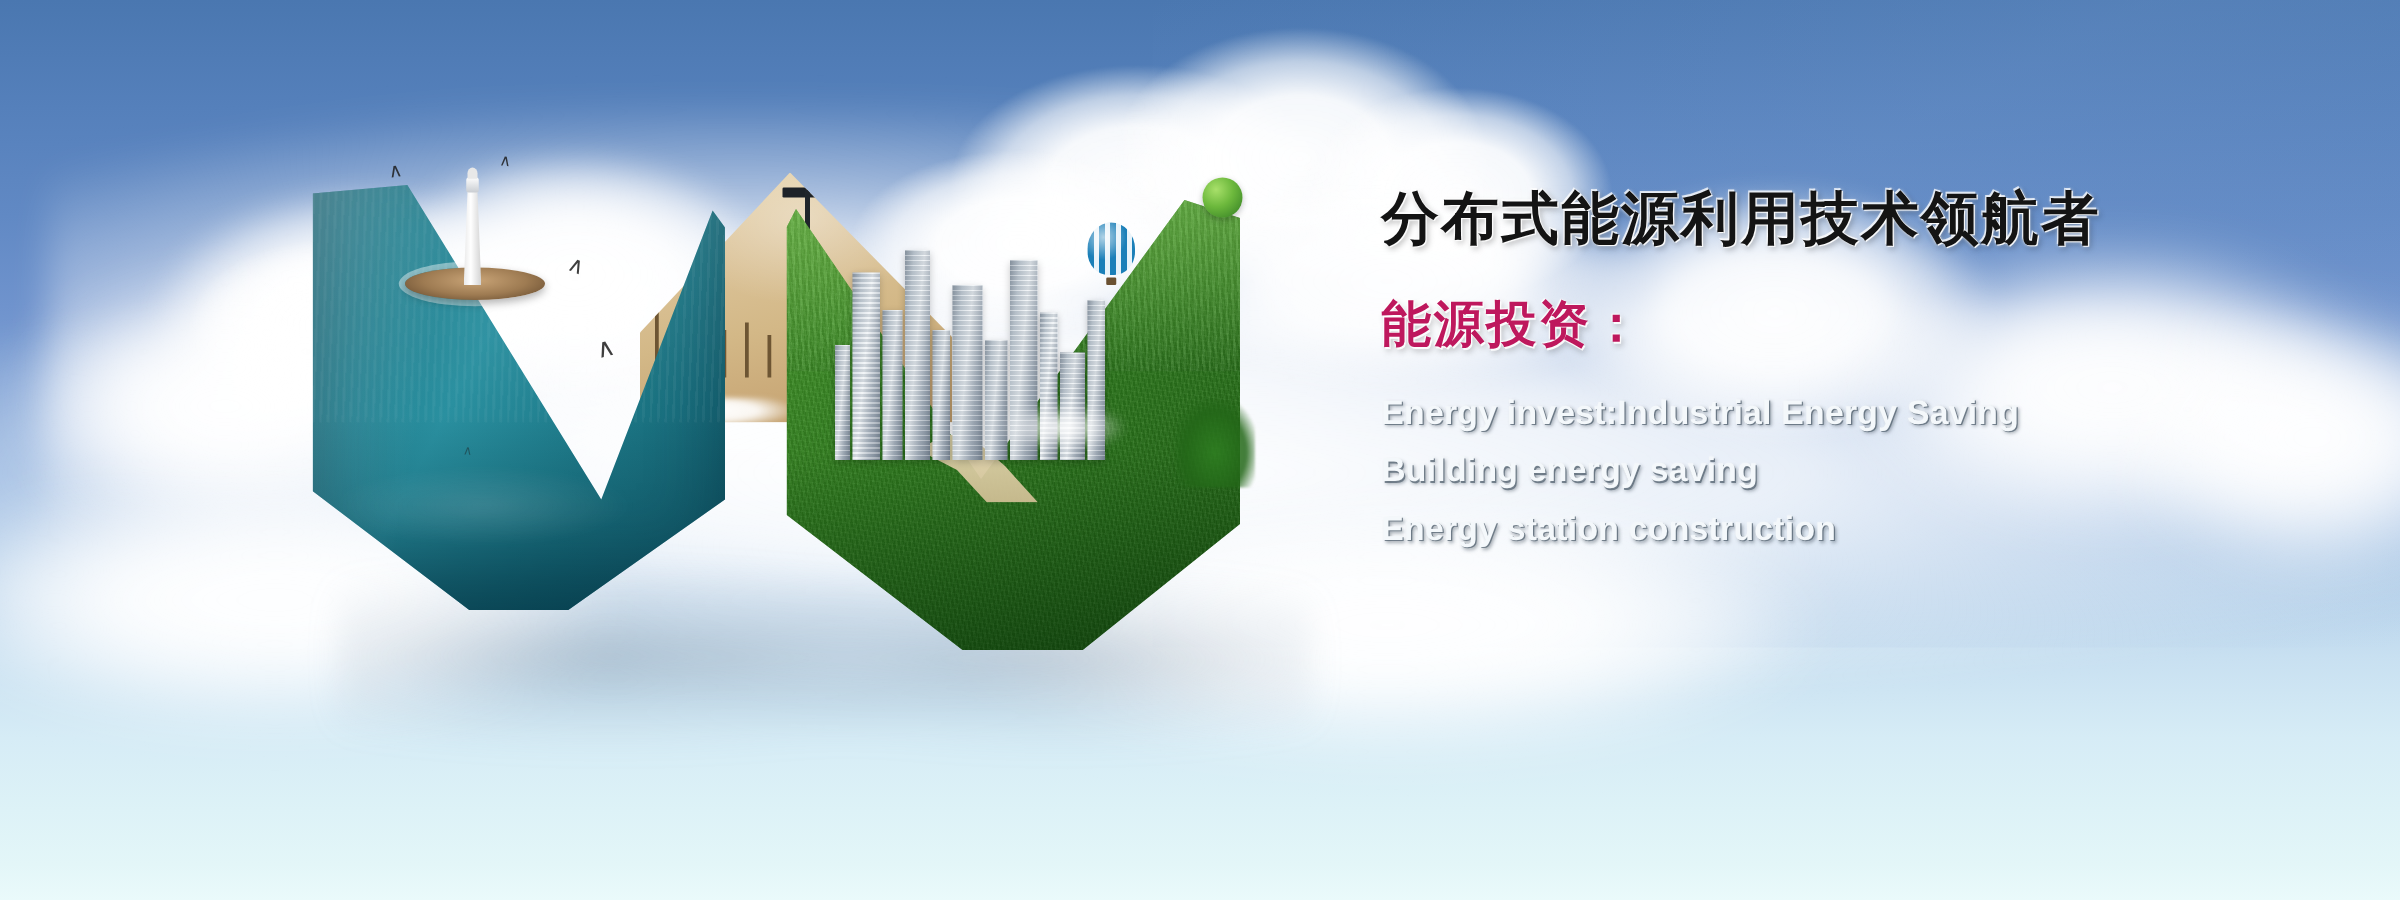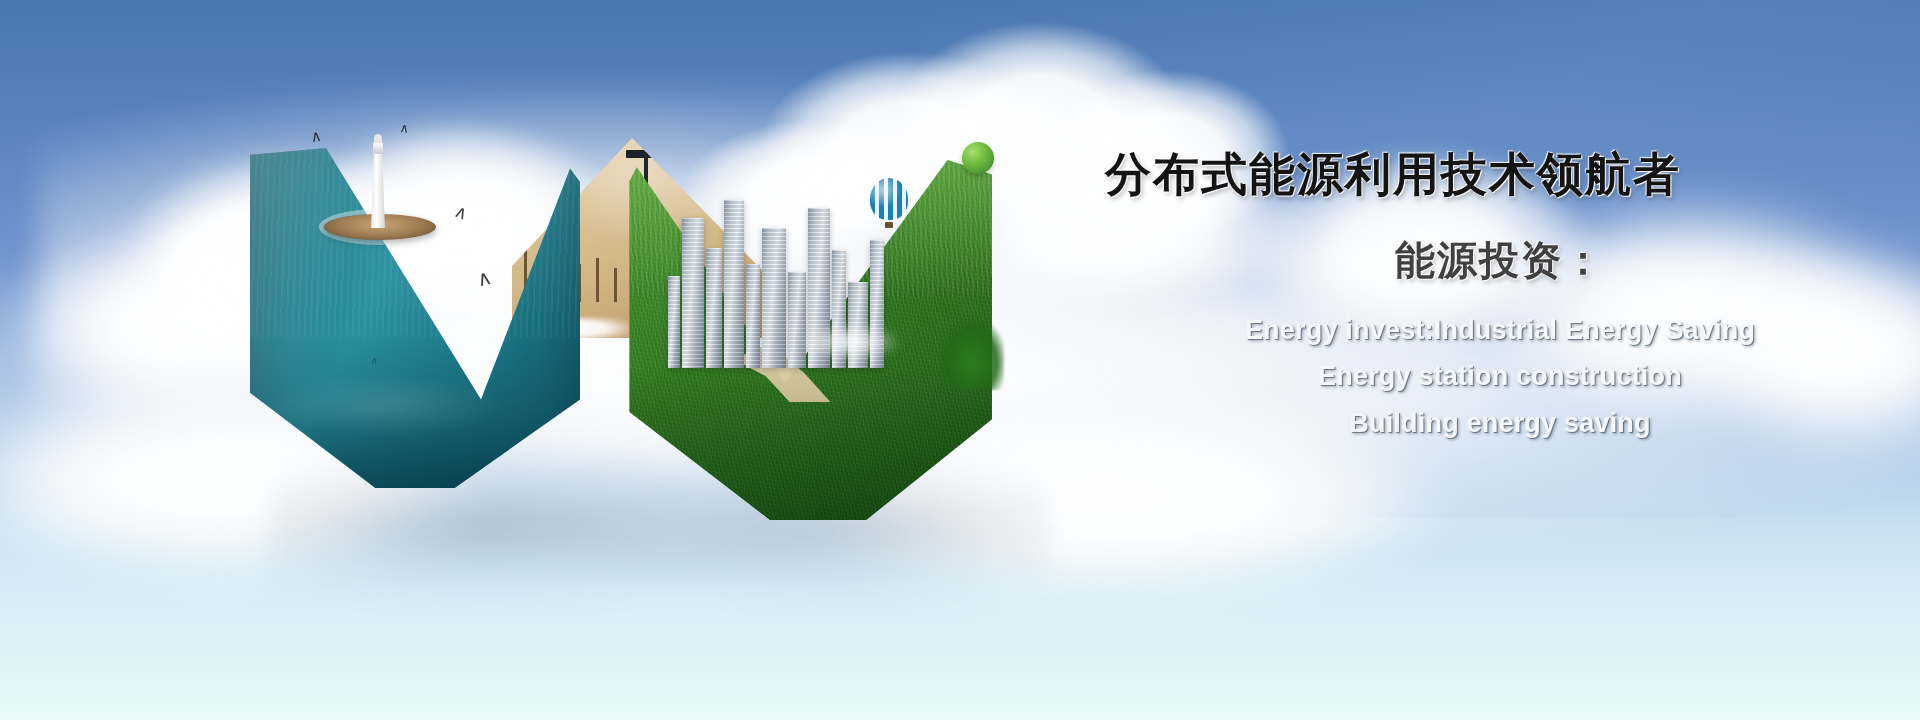--- a/index.html
+++ b/index.html
@@ -230,38 +230,36 @@
   }
   .en-sub{
     margin-top:16px;
     font-size:25px; font-weight:bold; letter-spacing:.2px;
     color:#f2f6fa; line-height:1.1;
     text-shadow: 1px 1px 0 rgba(70,85,100,.75), 2px 2px 3px rgba(40,55,70,.45), 0 0 2px rgba(255,255,255,.5);
   }
   .cn-line2{
     margin-top:36px;
     font-size:40px; font-weight:bold; letter-spacing:2px;
-    color:#404040; line-height:1.25;
+    color:#be185d; line-height:1.25;
     text-shadow: 0 0 3px rgba(255,255,255,.95), 1px 1px 0 rgba(255,255,255,.9),
                  -1px -1px 0 rgba(255,255,255,.7), 2px 3px 5px rgba(0,0,0,.26);
-    text-align: center;
   }
   .cn-line3{
     margin-top:12px;
     font-size:42px; font-weight:bold; letter-spacing:3px;
     color:#141414; line-height:1.2;
     text-shadow: 0 0 3px rgba(255,255,255,.95), 1px 1px 0 rgba(255,255,255,.9),
                  -1px -1px 0 rgba(255,255,255,.7), 2px 3px 5px rgba(0,0,0,.26);
   }
   .en-list{ margin-top:22px; }
   .en-list div{
     font-size:27px; font-weight:bold; letter-spacing:.2px;
     color:#f4f8fb; line-height:1.72;
     text-shadow: 1px 1px 0 rgba(80,95,110,.7), 2px 2px 3px rgba(45,60,75,.42), 0 0 2px rgba(255,255,255,.5);
-    text-align: center;
   }
 </style>
 </head>
 <body>
 
 <div class="stage">
 
   <div class="sky"></div>
   <div class="sky-right"></div>
 
@@ -357,18 +355,18 @@
 
   <div class="copy">
     <div class="cn-head">分布式能源利用技术领航者</div>
 
 
     <div class="cn-line2">能源投资：</div>
 
 
     <div class="en-list">
       <div>Energy invest:Industrial Energy Saving</div>
+      <div>Building energy saving</div>
       <div>Energy station construction</div>
-      <div>Building energy saving</div>
     </div>
   </div>
 
 </div>
 
 </body></html>

